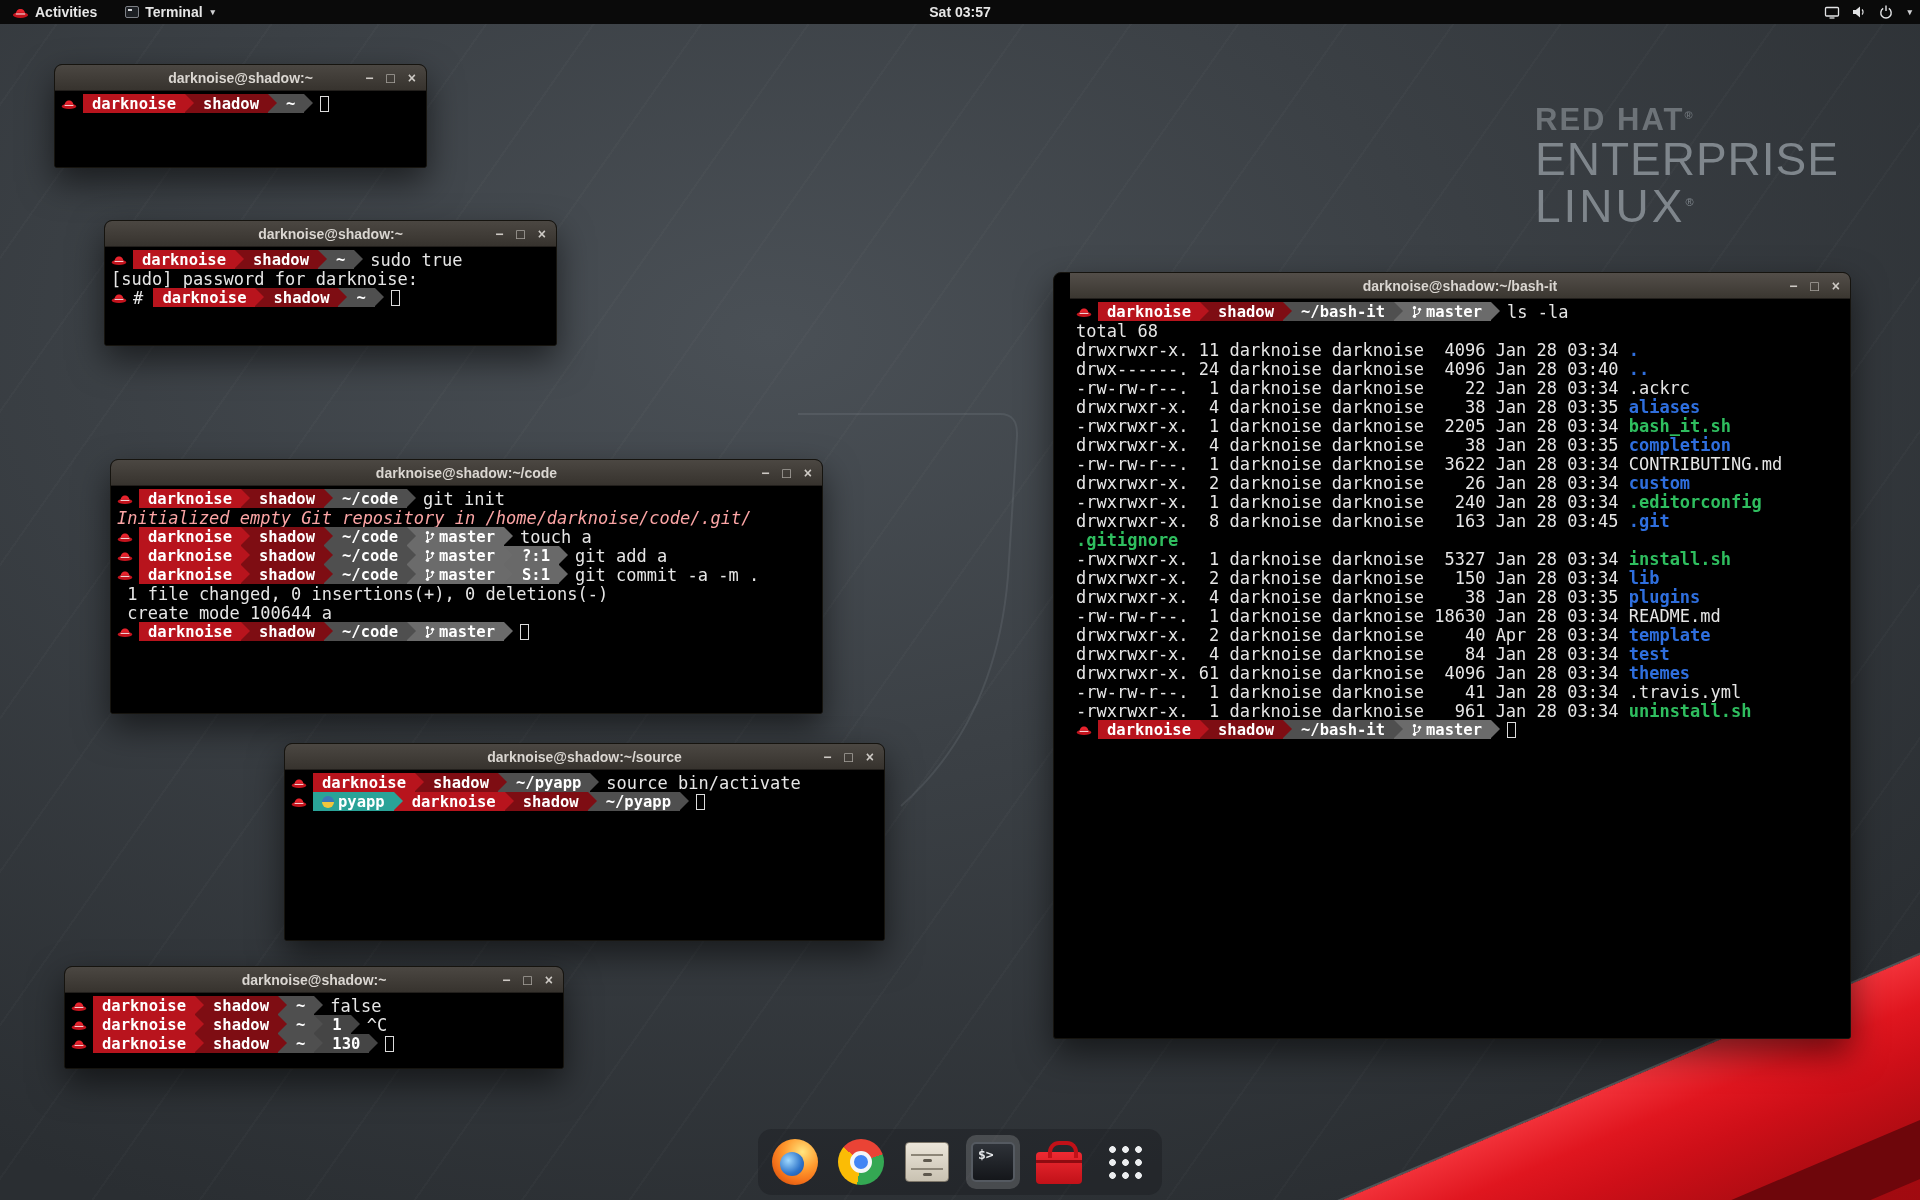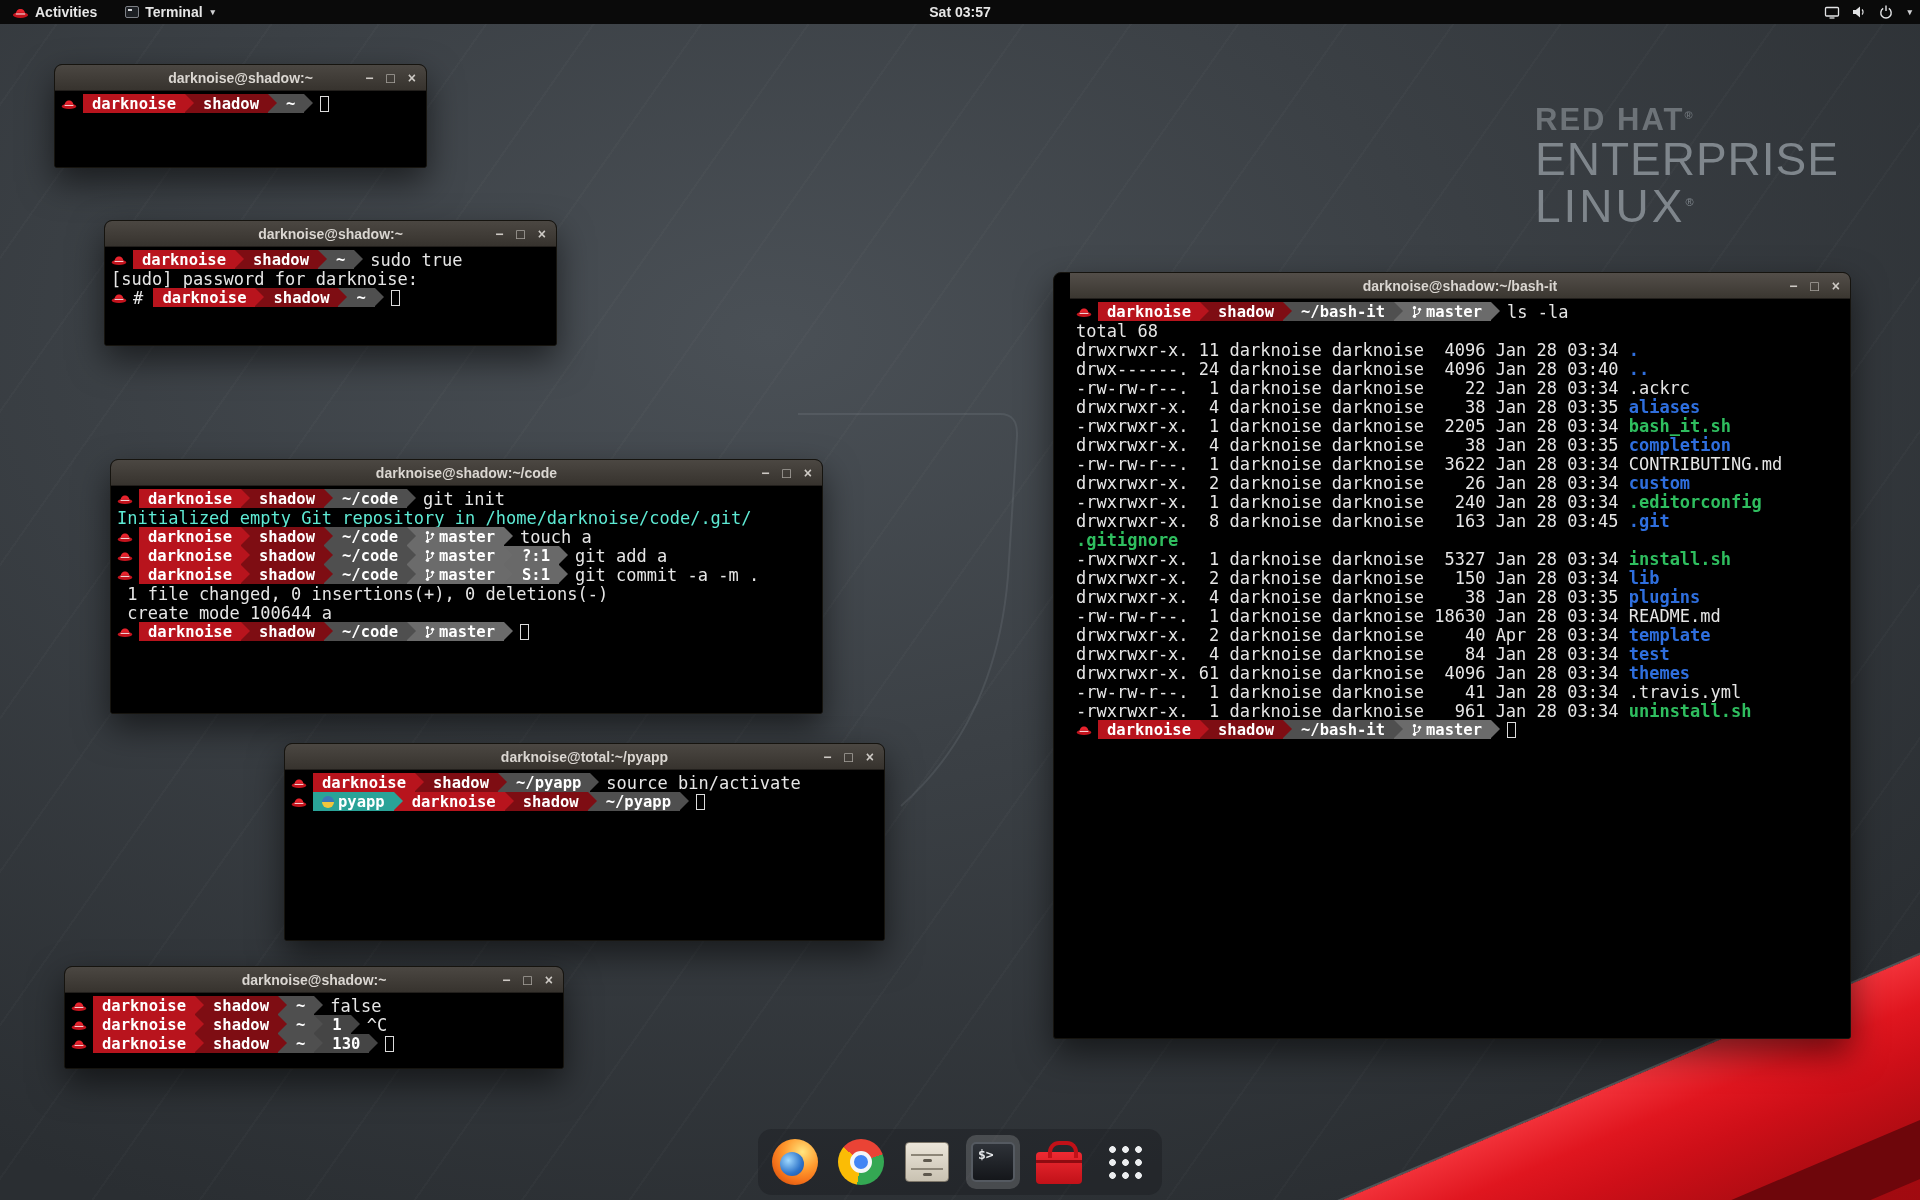--- a/index.html
+++ b/index.html
@@ -295,21 +295,21 @@
           </span>
           <span class="pl-seg" style="background: rgb(79, 79, 79);">
             <span>~/code</span>
           </span>
           <span class="pl-arrow-wrap">
             <span class="pl-arrow" style="border-left-color: rgb(79, 79, 79);"></span>
           </span>
           <span class="term-text" style="color: rgb(230, 230, 230);">git init</span>
         </div>
         <div class="term-line">
-          <span class="term-text" style="color: #5eead4;">Initialized empty Git repository in /home/darknoise/code/.git/</span>
+          <span class="term-text" style="color: #fca5a5; font-style: italic;">Initialized empty Git repository in /home/darknoise/code/.git/</span>
         </div>
         <div class="term-line">
           <span class="prompt-hat">
             <svg width="16" height="12" viewBox="0 0 16 12">
               <path d="M3.4 8 C3.7 4.2 5.6 2.6 8 2.6 c2.4 0 4.3 1.6 4.6 5.4" fill="#e8232d"></path>
               <ellipse cx="8" cy="8.4" rx="7.2" ry="2.7" fill="#c4131d"></ellipse>
               <path d="M3.6 7.4 h8.8" stroke="#ffffff" stroke-width="0.9"></path>
             </svg>
           </span>
           <span class="pl-seg" style="background: rgb(184, 20, 29);">
@@ -487,21 +487,21 @@
           </span>
           <span class="pl-arrow-wrap">
             <span class="pl-arrow" style="border-left-color: rgb(107, 107, 107);"></span>
           </span>
           <span class="term-cursor"></span>
         </div>
       </div>
     </div>
     <div class="window" style="left: 284px; top: 743px; width: 601px; height: 198px; z-index: 13;">
       <div class="titlebar">
-        <div class="title">darknoise@total:~/pyapp</div>
+        <div class="title">darknoise@shadow:~/source</div>
         <div class="win-buttons">
           <span class="win-btn">−</span>
           <span class="win-btn">□</span>
           <span class="win-btn">×</span>
         </div>
       </div>
       <div class="term-body">
         <div class="term-line">
           <span class="prompt-hat">
             <svg width="16" height="12" viewBox="0 0 16 12">

